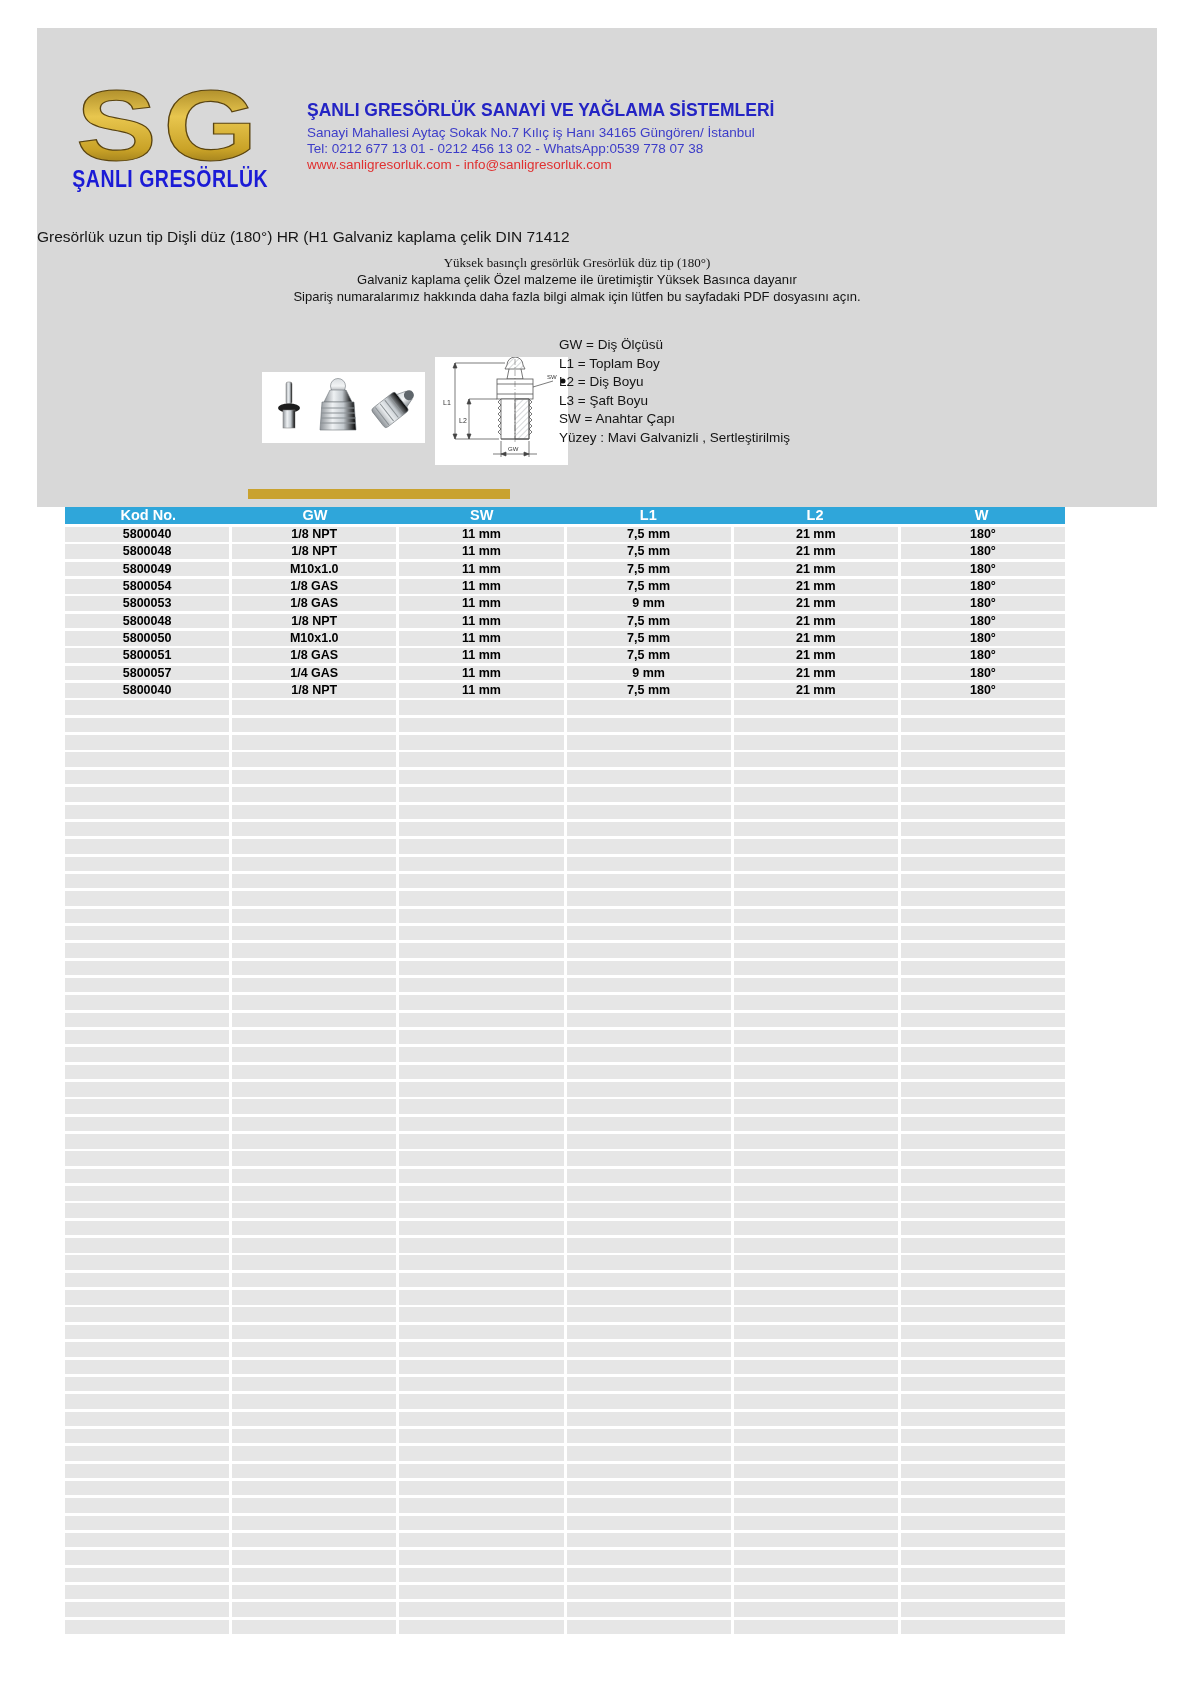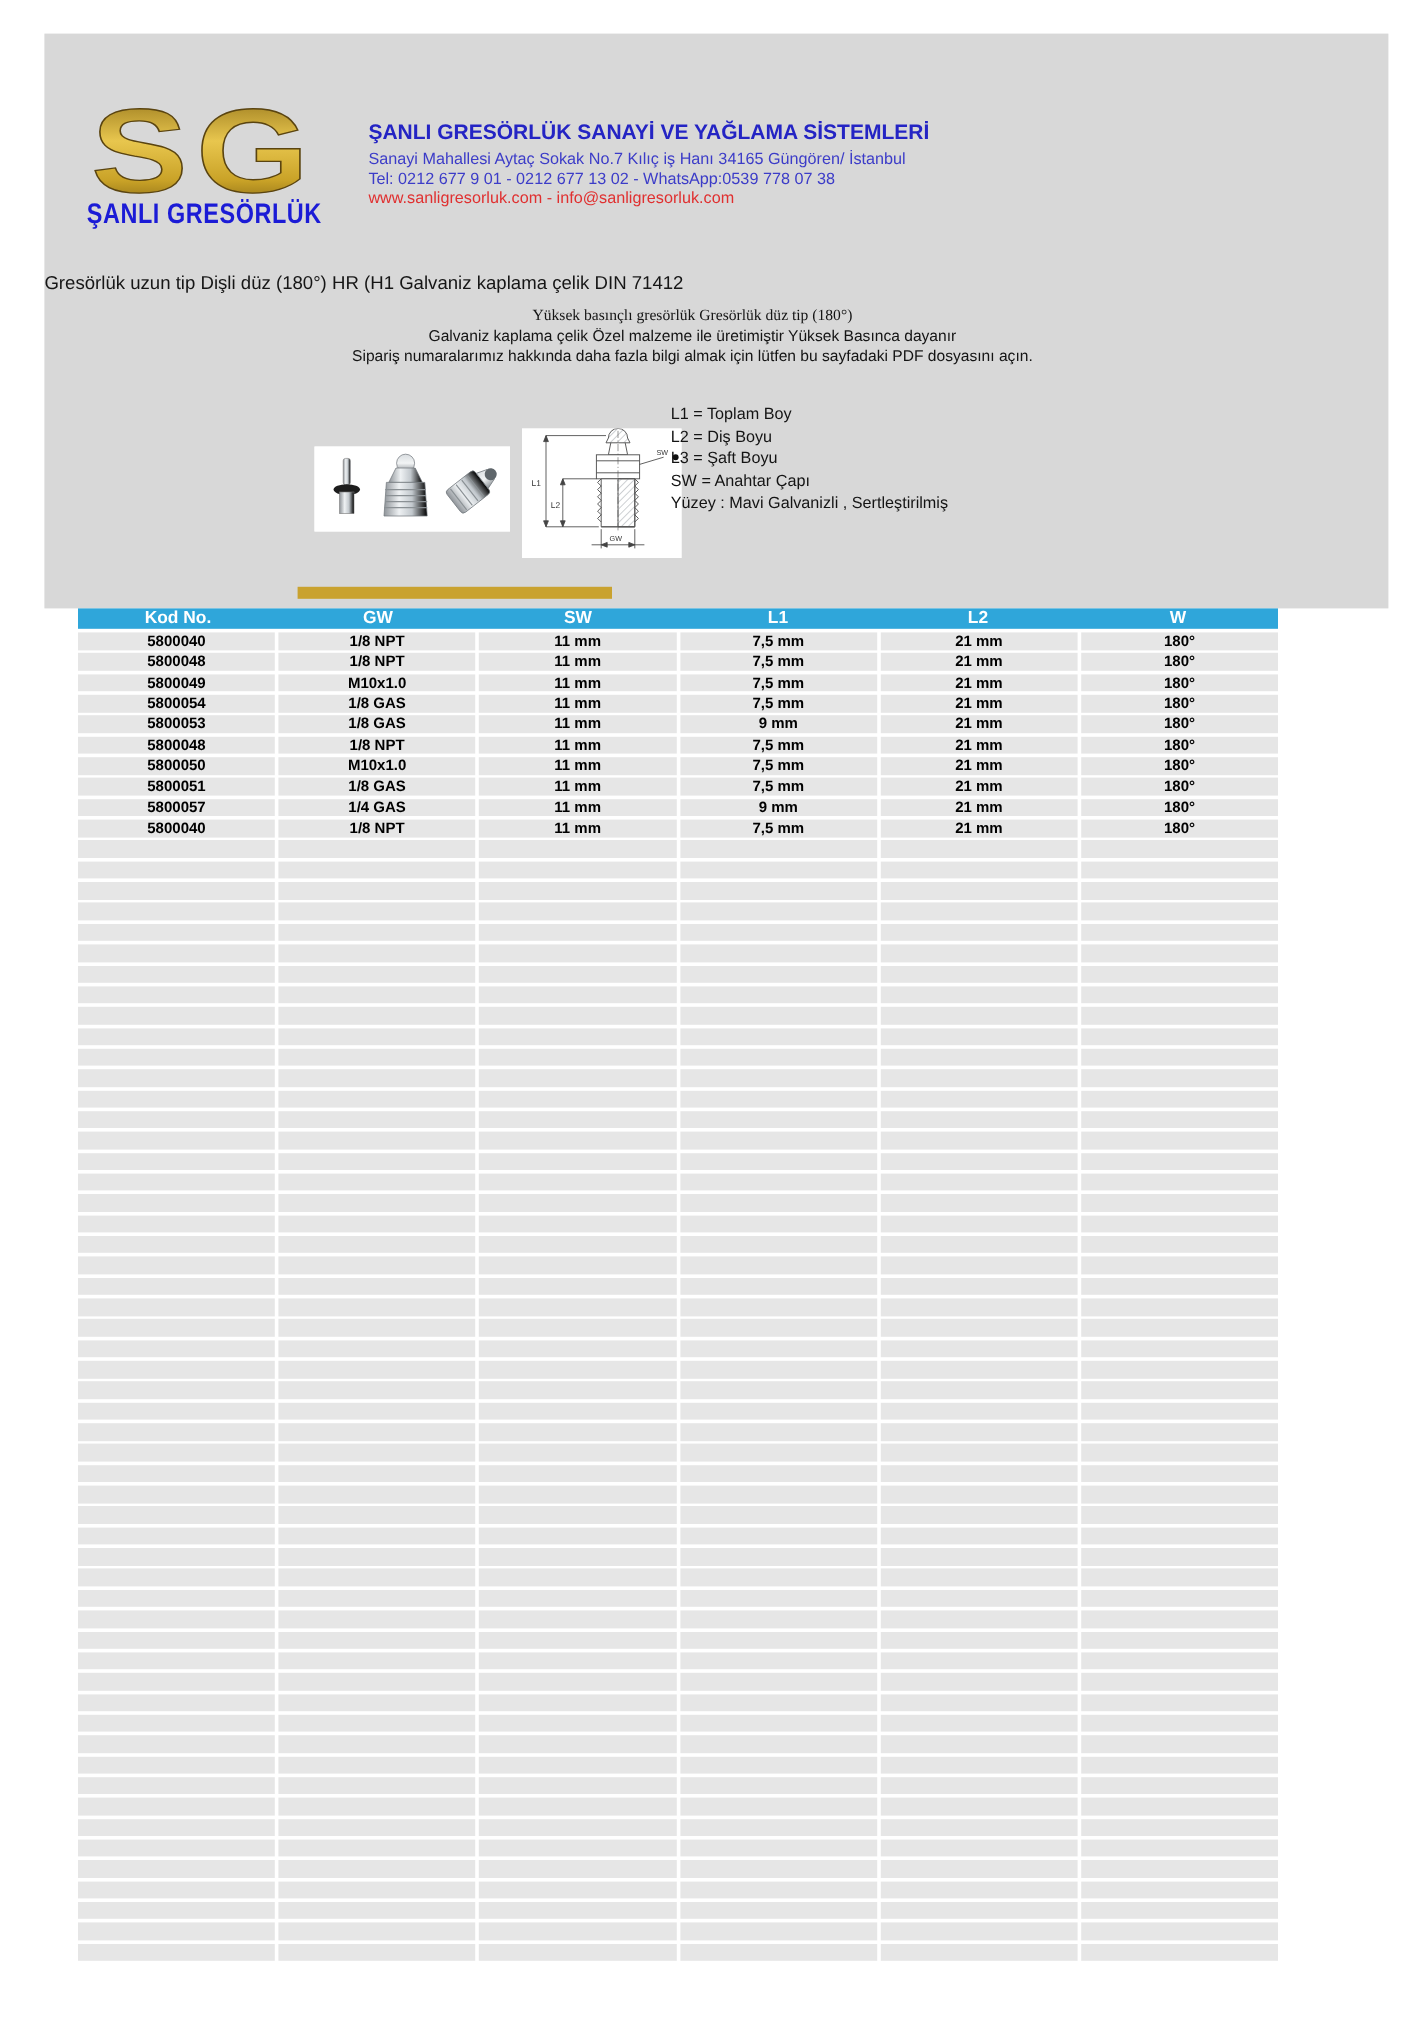--- a/index.html
+++ b/index.html
@@ -88,21 +88,21 @@
       <g transform="translate(105,92)">
         <text x="0" y="0" text-anchor="middle" font-family="Liberation Sans, sans-serif" font-weight="bold" font-size="108" letter-spacing="6" fill="url(#goldGrad)" stroke="#5a4410" stroke-width="1.2" transform="scale(1.12,0.92)">SG</text>
       </g>
     </svg>
     <div class="brand">ŞANLI GRESÖRLÜK</div>
   </div>
 
   <div class="company-block">
     <div class="co-name">ŞANLI GRESÖRLÜK  SANAYİ VE YAĞLAMA SİSTEMLERİ</div>
     <div class="co-line">Sanayi Mahallesi  Aytaç Sokak No.7  Kılıç iş Hanı 34165 Güngören/ İstanbul</div>
-    <div class="co-line">Tel: 0212 677 9 01 - 0212 677 13 02 - WhatsApp:0539 778 07 38</div>
+    <div class="co-line">Tel: 0212 677 13 01 - 0212 456 13 02 - WhatsApp:0539 778 07 38</div>
     <div class="co-web">www.sanligresorluk.com - info@sanligresorluk.com</div>
   </div>
 
   <div class="title">Gresörlük uzun tip Dişli düz  (180°) HR (H1 Galvaniz kaplama çelik  DIN 71412</div>
 
   <div class="desc">
     <div>Yüksek basınçlı gresörlük Gresörlük düz tip (180°)</div>
     <div>Galvaniz kaplama çelik Özel malzeme ile üretimiştir Yüksek Basınca dayanır</div>
     <div>Sipariş numaralarımız hakkında daha fazla bilgi almak için lütfen bu sayfadaki PDF dosyasını açın.</div>
   </div>
@@ -198,20 +198,21 @@
       <g font-family="Liberation Sans, sans-serif" font-size="7" fill="#333">
         <text x="8" y="48">L1</text>
         <text x="24" y="66">L2</text>
         <text x="73" y="94" font-size="6">GW</text>
         <text x="112" y="22" font-size="6">SW</text>
       </g>
     </svg>
   </div>
 
   <div class="legend">
+    <div>GW = Diş Ölçüsü</div>
     <div>L1 = Toplam Boy</div>
     <div>L2 = Diş Boyu</div>
     <div>L3 = Şaft Boyu</div>
     <div>SW = Anahtar Çapı</div>
     <div>Yüzey : Mavi Galvanizli , Sertleştirilmiş</div>
   </div>
 
   <div class="gold-bar"></div>
 </div>
 

